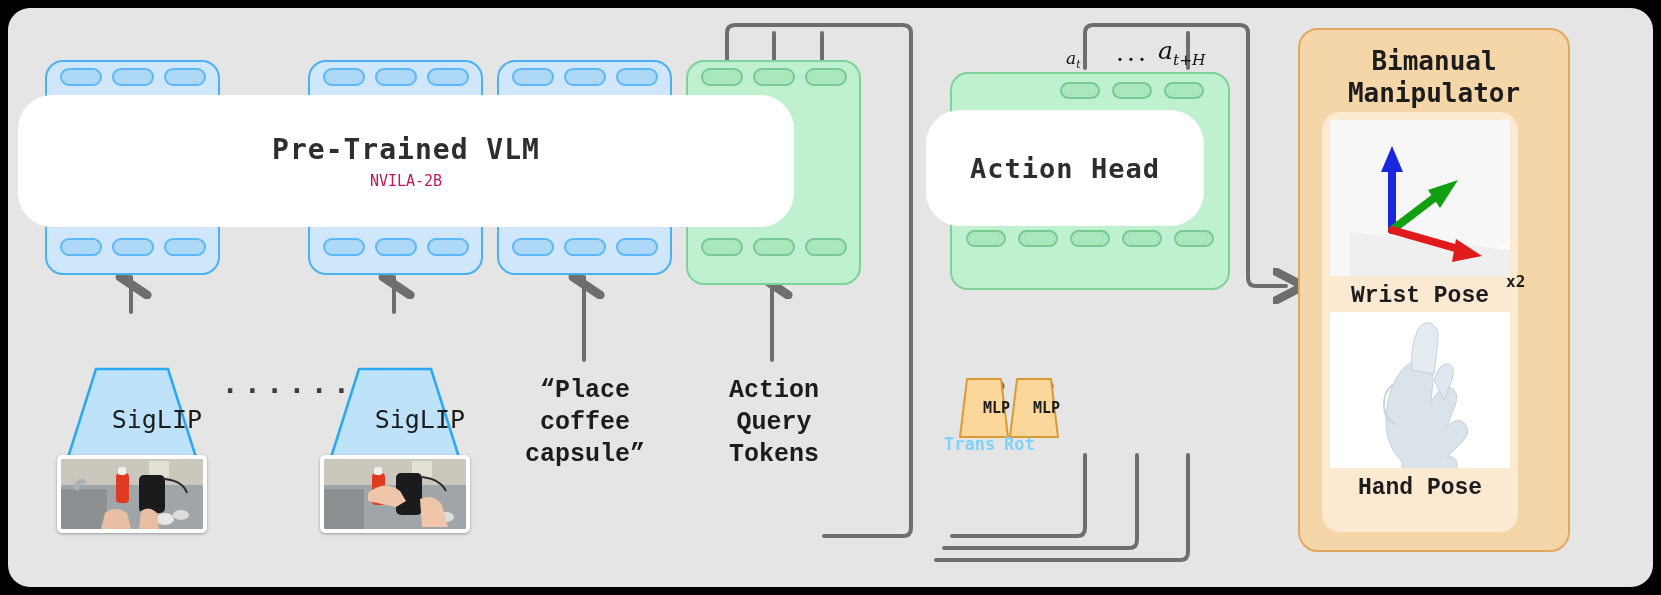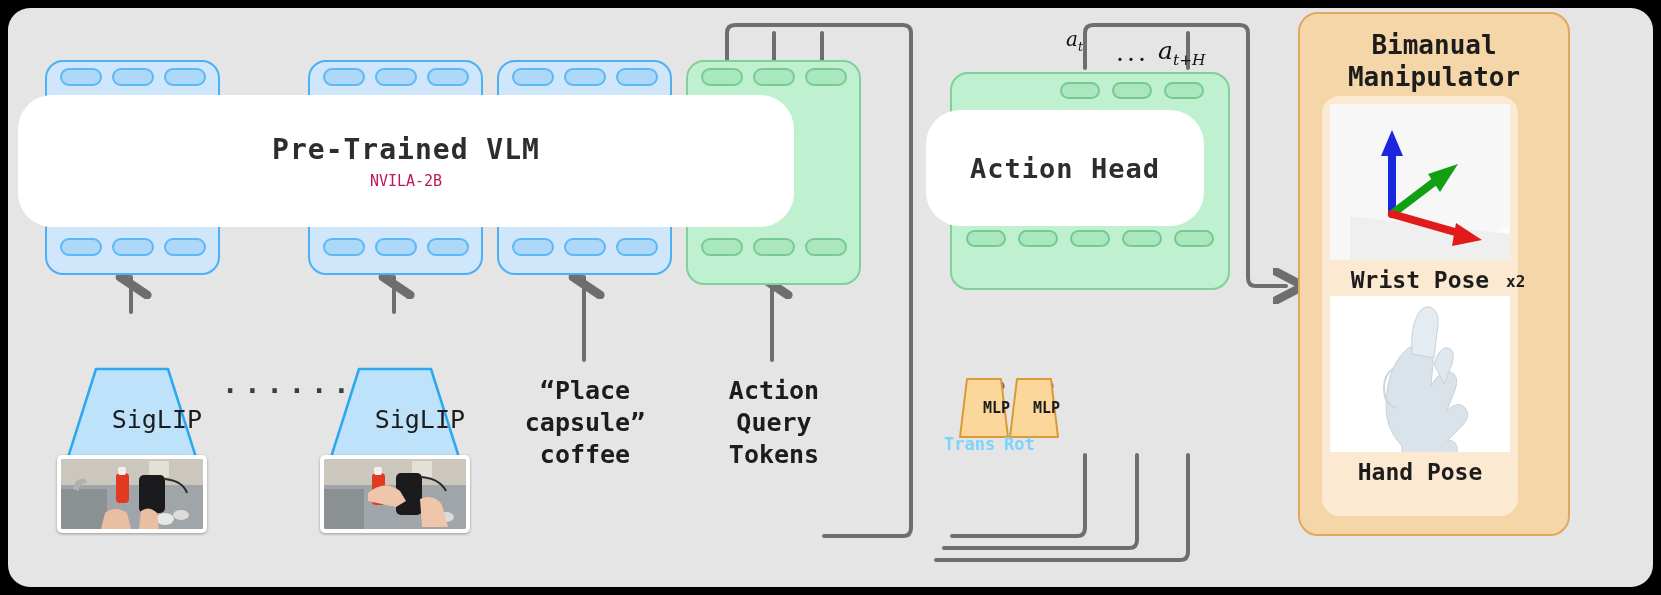--- a/index.html
+++ b/index.html
@@ -26,21 +26,21 @@
   .pill .t2{color:#be185d;margin-top:6px;}
 
   
   .trap{position:absolute;display:flex;align-items:center;justify-content:flex-end;margin-top:37px;}
   .trap .lbl{position:relative;z-index:2;font-weight:normal;color:#1c1c1c;}
 
   .thumb{position:absolute;background:#fff;border-radius:5px;padding:4px;
     box-shadow:0 1px 3px rgba(0,0,0,.35);box-sizing:border-box;}
   .thumb .inner{width:100%;height:100%;border-radius:2px;overflow:hidden;position:relative;}
 
-  .caption{position:absolute;color:#1c1c1c;text-align:center;font-weight:bold;line-height:1.28;}
+  .caption{position:absolute;color:#1c1c1c;text-align:center;font-weight:bold;line-height:1.28;font-family:Liberation Mono, monospace;}
   .plain{position:absolute;color:#7dd3fc;}
 
   .dots{position:absolute;color:#3c3c3c;font-weight:bold;letter-spacing:6px;}
 
   
   .orange-panel{position:absolute;background:#f5d6a8;border:2px solid #e0a85f;
     border-radius:20px;box-sizing:border-box;}
   .orange-inner{position:absolute;background:#fbe9d2;border-radius:18px;}
   .panel-title{position:absolute;left:0;right:0;text-align:center;font-weight:bold;
     color:#1c1c1c;line-height:1.22;}
@@ -208,22 +208,22 @@
         <ellipse cx="108" cy="48" rx="9" ry="6" fill="#e8e8e6"></ellipse>
         <ellipse cx="122" cy="58" rx="8" ry="5" fill="#dcdcda"></ellipse>
         <path d="M44,34 q16,-14 32,-2 l6,10 l-10,6 l-28,-6 z" fill="#f0c6ab"></path>
         <path d="M96,40 q14,-6 22,6 l6,22 l-26,0 z" fill="#f0c6ab"></path>
       </svg>
     </div>
   </div>
 
   <div class="caption" style="left:499px;top:375px;width:172px;font-size:25px;">
     <div>“Place</div>
+    <div>coffee</div>
     <div>capsule”</div>
-    <div>coffee</div>
   </div>
 
   <div class="caption" style="left:688px;top:375px;width:172px;font-size:25px;">
     <div>Action</div>
     <div>Query</div>
     <div>Tokens</div>
   </div>
 
   <div class="tokblk green" style="left:950px;top:72px;width:280px;height:218px;"></div>
   <div class="tokrow" style="left:1060px;top:82px;width:170px;gap:12px;justify-content:flex-start;">
@@ -236,21 +236,21 @@
     <span class="tok green sm"></span>
     <span class="tok green sm"></span>
     <span class="tok green sm"></span>
     <span class="tok green sm"></span>
   </div>
 
   <div class="pill" style="left:926px;top:110px;width:278px;height:116px;">
     <div class="t1" style="font-size:27px;">Action Head</div>
   </div>
 
-  <div class="mathlbl" style="left:1066px;top:27px;font-size:20px;">
+  <div class="mathlbl" style="left:1066px;top:48px;font-size:17px;">
     <span>a</span><sub>t</sub>
   </div>
   <div class="ellipsis-m" style="left:1116px;top:38px;font-size:25px;letter-spacing:3px;">...</div>
   <div class="mathlbl" style="left:1158px;top:36px;font-size:25px;">
     <span>a</span><sub>t+H</sub>
   </div>
 
   <div class="trap" style="left:958px;top:340px;width:52px;height:62px;">
     <svg width="52" height="62" style="position:absolute;left:0;top:0;">
       <polygon points="9,2 43,2 50,60 2,60" fill="#fbd79b" stroke="#d99a34" stroke-width="2" stroke-linejoin="round"></polygon>
@@ -260,21 +260,21 @@
   <div class="trap" style="left:1008px;top:340px;width:52px;height:62px;">
     <svg width="52" height="62" style="position:absolute;left:0;top:0;">
       <polygon points="9,2 43,2 50,60 2,60" fill="#fbd79b" stroke="#d99a34" stroke-width="2" stroke-linejoin="round"></polygon>
     </svg>
     <span class="lbl" style="font-size:15px;font-weight:bold;">MLP</span>
   </div>
 
   <div class="plain" style="left:944px;top:434px;width:80px;font-size:17px;font-weight:bold;">Trans</div>
   <div class="plain" style="left:1004px;top:434px;width:60px;font-size:17px;font-weight:bold;">Rot</div>
 
-  <div class="orange-panel" style="left:1298px;top:12px;width:272px;height:524px;">
+  <div class="orange-panel" style="left:1298px;top:28px;width:272px;height:524px;">
     <div class="panel-title" style="top:16px;font-size:26px;">
       <div>Bimanual</div>
       <div>Manipulator</div>
     </div>
 
     <div class="orange-inner" style="left:22px;top:82px;width:196px;height:420px;">
 
       <div class="thumb" style="left:8px;top:8px;width:180px;height:156px;padding:0;background:transparent;box-shadow:none;">
         <div class="inner" style="background:#fbfbfb;">
           <svg width="100%" height="100%" viewBox="0 0 180 156">

